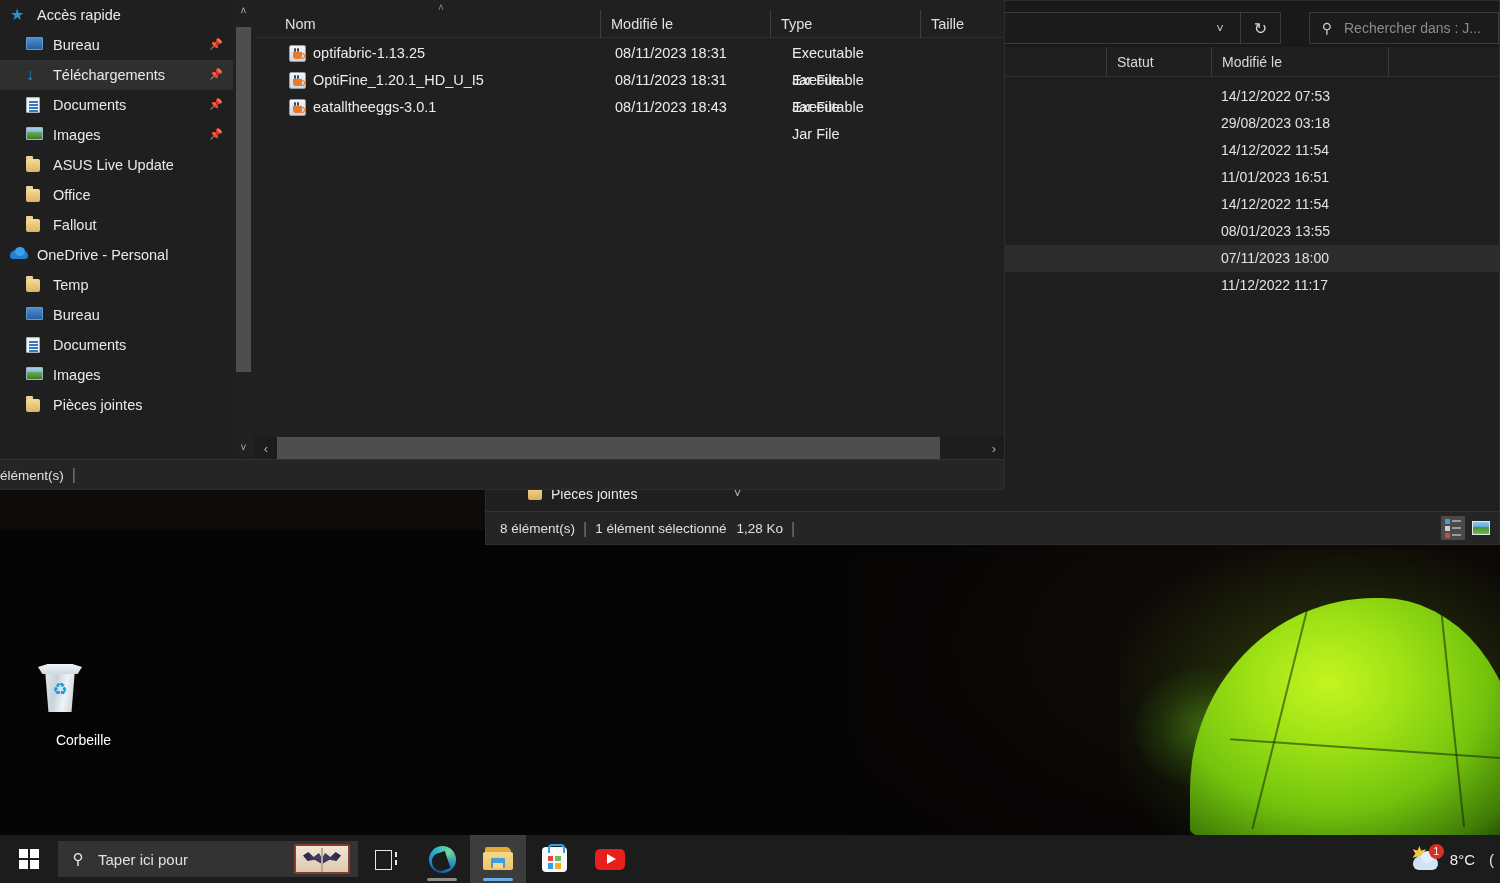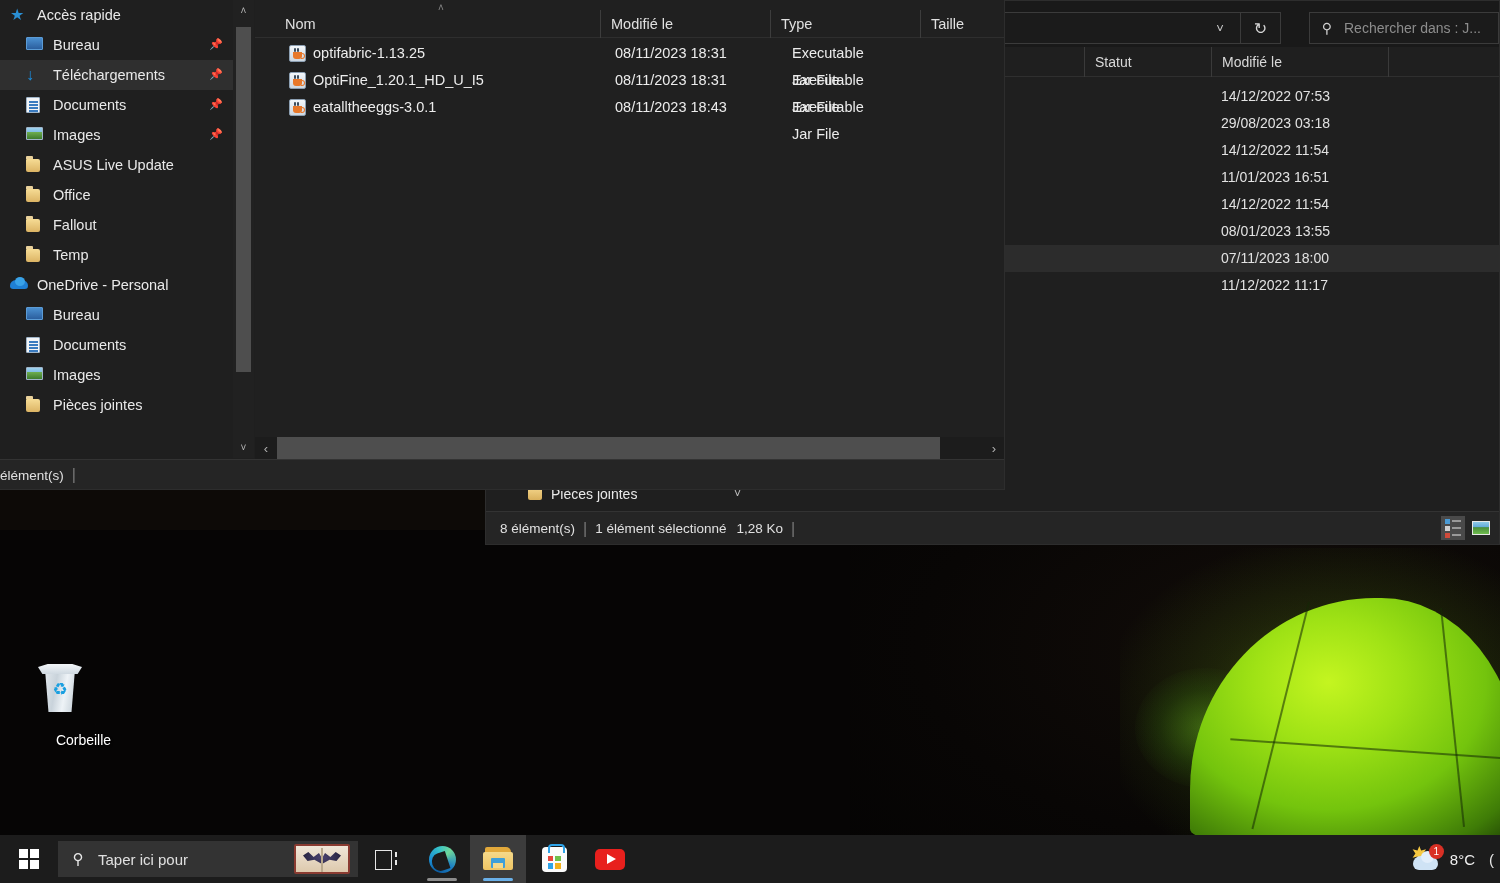--- a/index.html
+++ b/index.html
@@ -133,21 +133,21 @@
 
   .back-header {
     position: absolute; left: 0; top: 46px; width: 1015px; height: 30px;
     background: #1f1f1f; border-bottom: 1px solid #2f2f2f;
   }
   .bh-cell {
     position: absolute; top: 0; height: 30px; line-height: 30px;
     color: #d9d9d9; font-size: 14px; padding-left: 10px;
     border-left: 1px solid #3a3a3a;
   }
-  .bh-statut { left: 598px; width: 100px; }
+  .bh-statut { left: 620px; width: 100px; }
   .bh-mod { left: 725px; width: 175px; }
   .bh-end { left: 902px; width: 113px; }
 
   .back-rows { position: absolute; left: 0; top: 82px; width: 1015px; }
   .back-row {
     height: 27px; line-height: 27px; position: relative;
   }
   .back-row.sel { background: #2c2c2c; }
   .back-date {
     position: absolute; left: 735px; color: #e2e2e2; font-size: 14px;
@@ -682,31 +682,31 @@
             <div class="ic-folder"></div>
           </div>
           <div class="nav-label">Office</div>
         </div>
         <div class="nav-item child">
           <div class="nav-ico">
             <div class="ic-folder"></div>
           </div>
           <div class="nav-label">Fallout</div>
         </div>
+        <div class="nav-item root">
+          <div class="nav-ico">
+            <div class="ic-cloud"></div>
+          </div>
+          <div class="nav-label">OneDrive - Personal</div>
+        </div>
         <div class="nav-item child">
           <div class="nav-ico">
             <div class="ic-folder"></div>
           </div>
           <div class="nav-label">Temp</div>
-        </div>
-        <div class="nav-item root">
-          <div class="nav-ico">
-            <div class="ic-cloud"></div>
-          </div>
-          <div class="nav-label">OneDrive - Personal</div>
         </div>
         <div class="nav-item child">
           <div class="nav-ico">
             <div class="ic-monitor"></div>
           </div>
           <div class="nav-label">Bureau</div>
         </div>
         <div class="nav-item child">
           <div class="nav-ico">
             <div class="ic-doc"></div>

